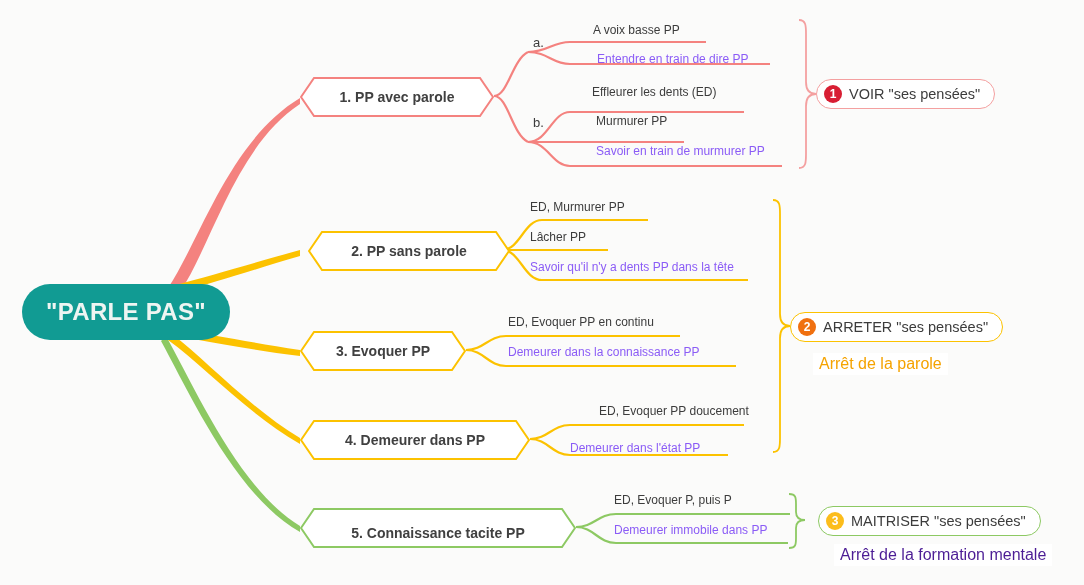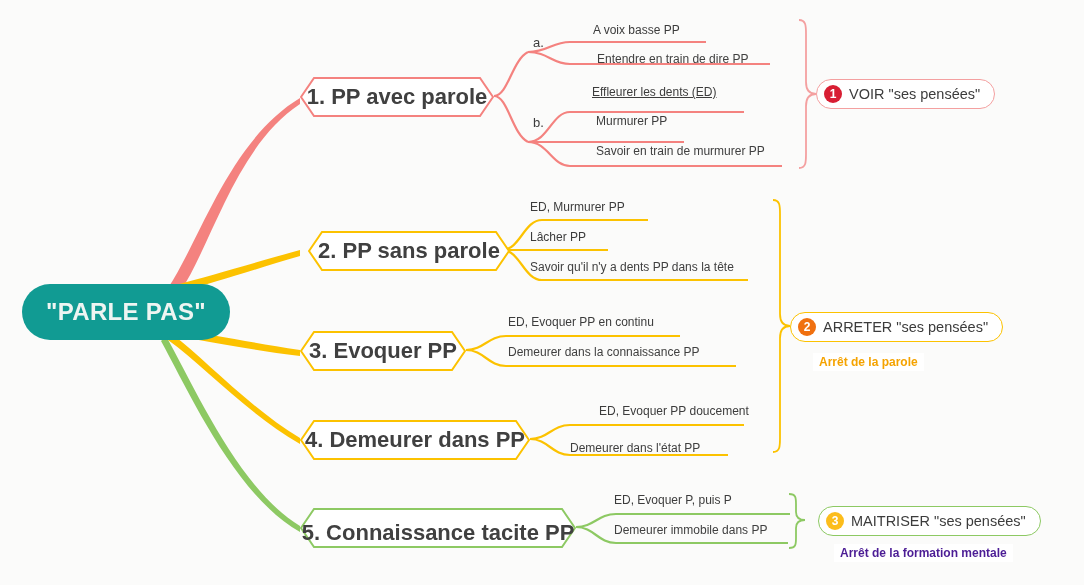--- a/index.html
+++ b/index.html
@@ -49,35 +49,35 @@
   }
   .hexnode .hx-label {
     position: absolute;
     left: 0; top: 0;
     width: 100%;
     height: 100%;
     display: flex;
     align-items: center;
     justify-content: center;
     color: #404040;
-    font-size: 22px;
+    font-size: 14px;
     font-weight: bold;
     white-space: nowrap;
   }
 
   
   .leaf {
     position: absolute;
     font-size: 12px;
     white-space: nowrap;
     z-index: 4;
     line-height: 1.1;
   }
   .leaf.gray  { color: #3c3c3c; }
-  .leaf.red   { color: #404040; }
+  .leaf.red   { color: #8b5cf6; }
 
   .sublabel {
     position: absolute;
     font-size: 13px;
     color: #3c3c3c;
     z-index: 4;
   }
 
   
   .pill {
@@ -105,22 +105,22 @@
     flex: 0 0 auto;
   }
   .pill .ptext {
     font-size: 14.5px;
     color: #3c3c3c;
     white-space: nowrap;
   }
 
   .caption {
     position: absolute;
-    font-size: 12px;
-    font-weight: bold;
+    font-size: 16px;
+    font-weight: normal;
     white-space: nowrap;
     background: #ffffff;
     padding: 2px 6px;
     z-index: 6;
   }
 </style>
 </head>
 <body>
 
 <div id="canvas">
@@ -170,21 +170,21 @@
       <path d="M14 1 L180 1 L193 20 L180 39 L14 39 L1 20 Z" fill="#ffffff" stroke="#f4827f" stroke-width="2"></path>
     </svg>
     <div class="hx-label">1. PP avec parole</div>
   </div>
 
   <div class="sublabel" style="left:533px; top:35px;">a.</div>
   <div class="sublabel" style="left:533px; top:115px;">b.</div>
 
   <div class="leaf gray" style="left:593px; top:24px;">A voix basse PP</div>
   <div class="leaf red" style="left:597px; top:53px;">Entendre en train de dire PP</div>
-  <div class="leaf gray" style="left:592px; top:86px;text-decoration:underline;">Effleurer les dents (ED)</div>
+  <div class="leaf gray" style="left:592px; top:86px;">Effleurer les dents (ED)</div>
   <div class="leaf gray" style="left:596px; top:115px;">Murmurer PP</div>
   <div class="leaf red" style="left:596px; top:145px;">Savoir en train de murmurer PP</div>
 
   <div class="hexnode" style="left:308px; top:231px; width:202px; height:40px;">
     <svg class="hx-svg" width="202" height="40" viewBox="0 0 202 40" xmlns="http://www.w3.org/2000/svg">
       <path d="M14 1 L188 1 L201 20 L188 39 L14 39 L1 20 Z" fill="#ffffff" stroke="#fcc200" stroke-width="2"></path>
     </svg>
     <div class="hx-label">2. PP sans parole</div>
   </div>
 

